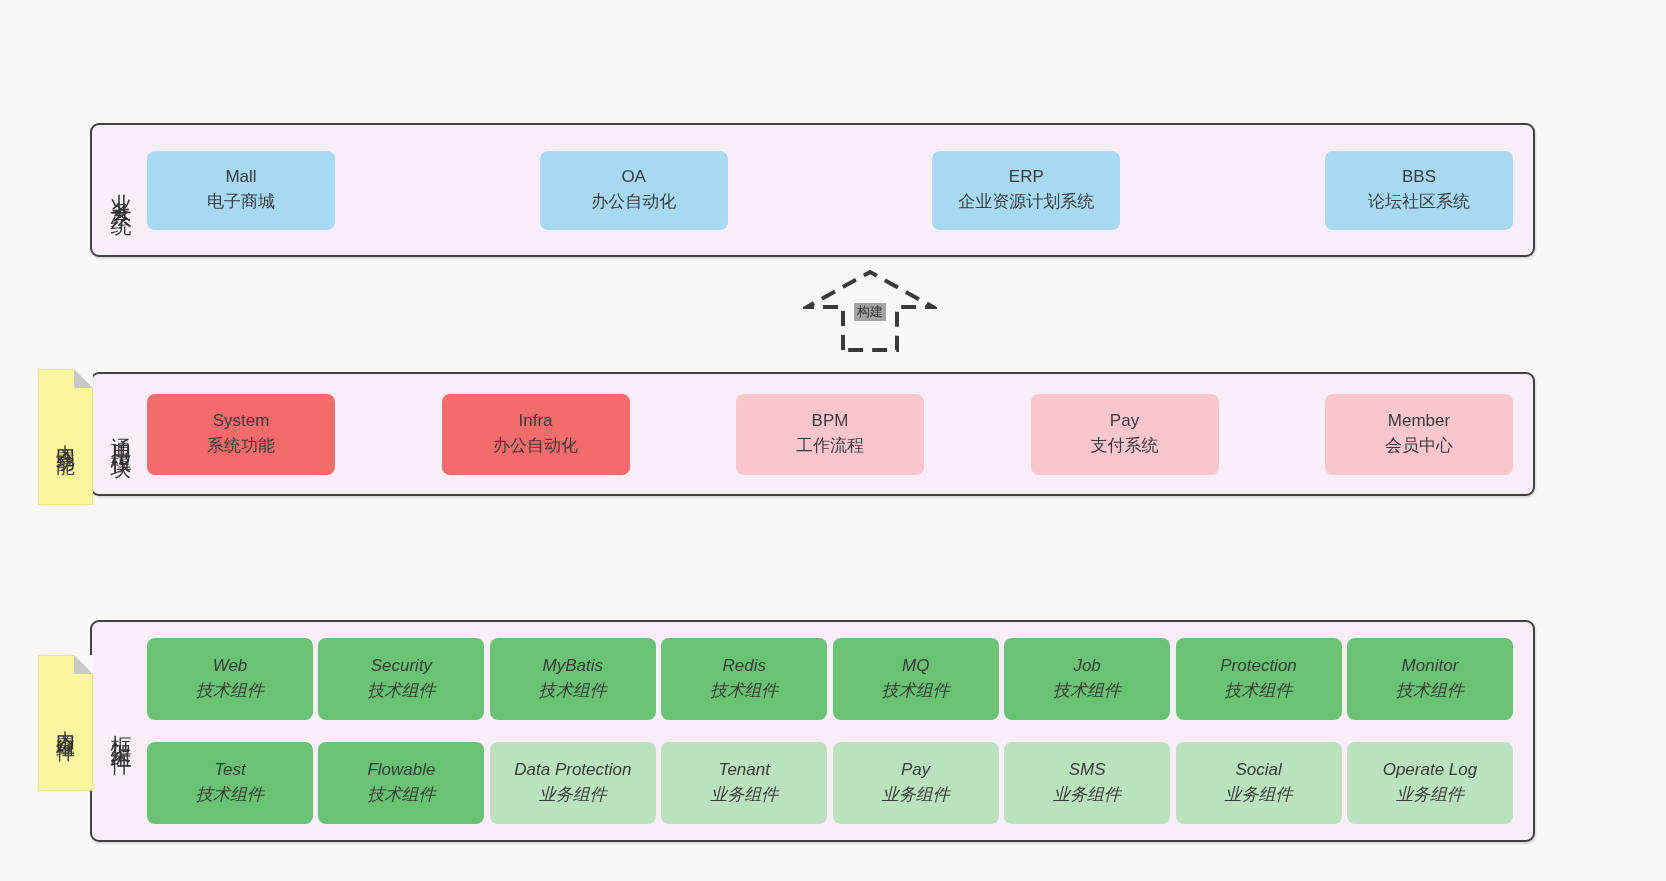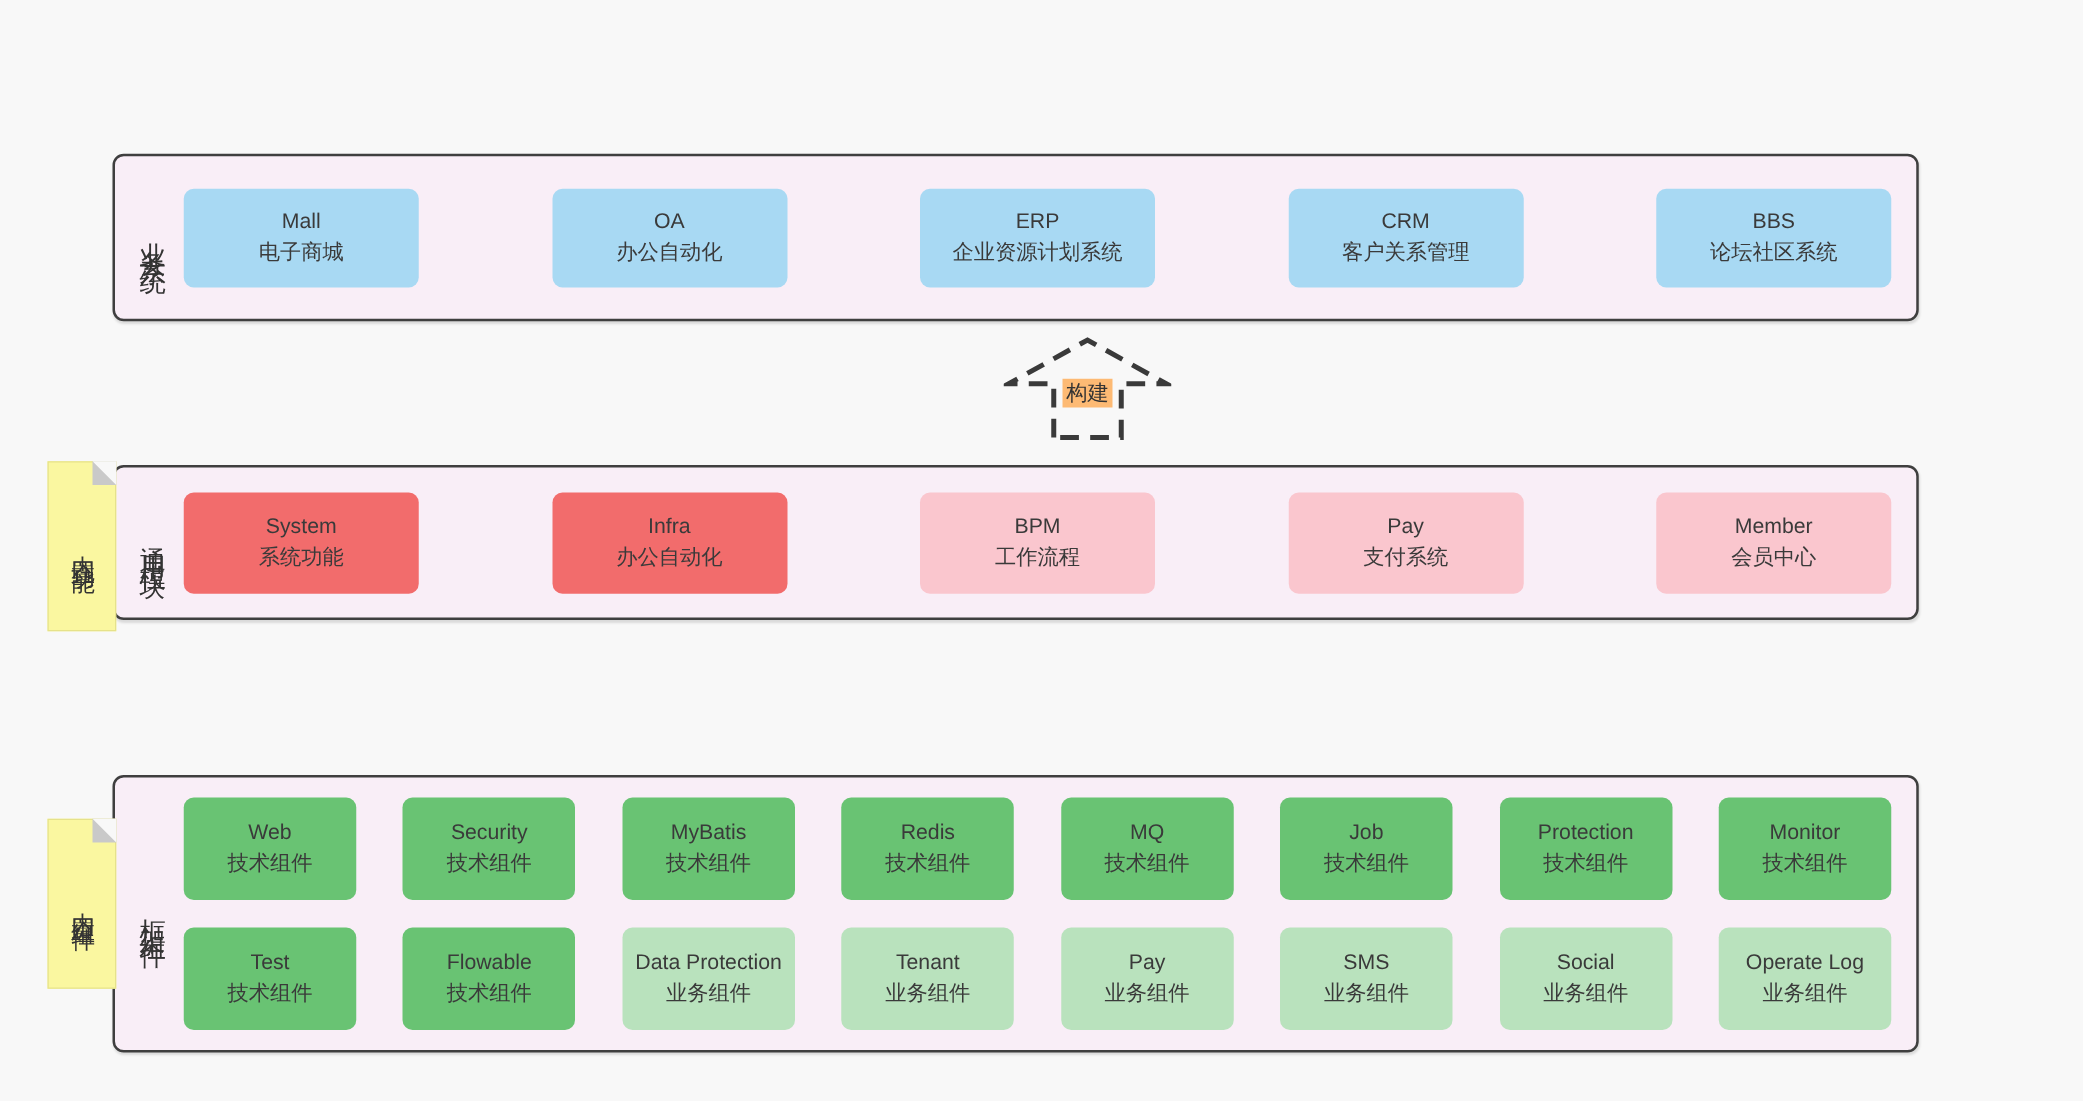--- a/index.html
+++ b/index.html
@@ -64,21 +64,21 @@
     align-items:center;
     text-align:center;
     font-size:17px;
     line-height:1.45;
     color:#3a3a3a;
     box-sizing:border-box;
     padding:2px 6px;
   }
   #layer-0 .box{width:188px;height:79px;}
   #layer-1 .box{width:188px;height:81px;align-items:center;}
-  #layer-2 .box{width:138px;height:82px;}
+  #layer-2 .box{width:166px;height:82px;font-style:italic;}
   #layer-2 .box-name{max-width:118px;}
   .v-blue{background:#a8d9f3;}
   .v-red{background:#f26c6c;}
   .v-pink{background:#fac6ce;}
   .v-green{background:#69c373;}
   .v-green-light{background:#b9e2bd;}
   
   .note{
     position:absolute;
     left:38px;
@@ -115,23 +115,23 @@
     position:absolute;
     width:134px;height:86px;
     z-index:0;
   }
   #arrow-0{left:803px;top:268px;}
   #arrow-1{left:818px;top:520px;}
   .arrow-label{
     position:absolute;
     top:35px;left:50%;
     transform:translateX(-50%);
-    background:#fdba74;
+    background:#a3a3a3;
     padding:0 3px;
-    font-size:17px;
+    font-size:13px;
     color:#333;
     white-space:nowrap;
   }
 </style>
 </head>
 <body>
 
 <div class="canvas">
 
   <section class="layer" id="layer-0">
@@ -142,24 +142,20 @@
             <div class="box-name">Mall</div>
             <div class="box-desc">电子商城</div>
           </div>
           <div class="box v-blue">
             <div class="box-name">OA</div>
             <div class="box-desc">办公自动化</div>
           </div>
           <div class="box v-blue">
             <div class="box-name">ERP</div>
             <div class="box-desc">企业资源计划系统</div>
-          </div>
-          <div class="box v-blue">
-            <div class="box-name">CRM</div>
-            <div class="box-desc">客户关系管理</div>
           </div>
           <div class="box v-blue">
             <div class="box-name">BBS</div>
             <div class="box-desc">论坛社区系统</div>
           </div>
         </div>
       </div>
   </section>
 
   <div class="arrow" id="arrow-0">

